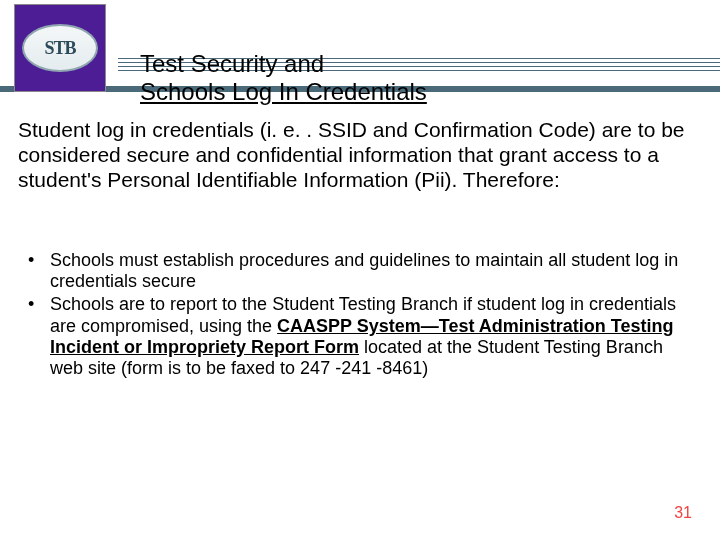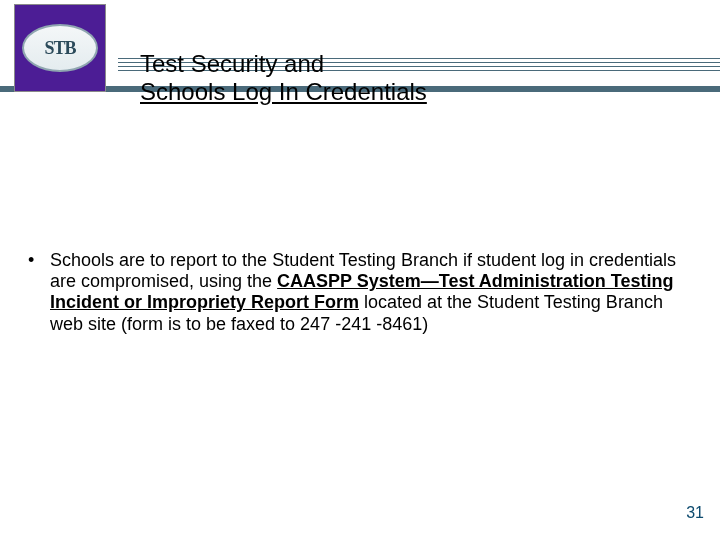--- a/index.html
+++ b/index.html
@@ -112,24 +112,24 @@
     left: 6px;
     top: 0;
     font-size: 18px;
   }
   .bold-underline {
     font-weight: bold;
     text-decoration: underline;
   }
   .page-number {
     position: absolute;
-    right: 16px;
+    right: 28px;
     bottom: 18px;
     font-size: 16px;
-    color: #0c4a6e;
+    color: #ef4444;
   }
 </style>
 </head>
 <body>
 
 <div class="slide">
 
   <div class="header-lines">
     <div></div>
       <div></div>
@@ -142,22 +142,26 @@
     <div class="logo-oval">
       <span>STB</span>
     </div>
   </div>
 
   <div class="title">
     <span>Test Security and</span><br>
     <span class="line2">Schools Log In Credentials</span>
   </div>
 
+  <div class="intro">Student log in credentials (i. e. . SSID and Confirmation Code) are to be considered secure and confidential information that grant access to a student's Personal Identifiable Information (Pii).  Therefore:</div>
 
   <ul class="bullets">
+    <li>
+      <span>Schools must establish procedures and guidelines to maintain all student log in credentials secure</span>
+    </li>
     <li>
       <span>Schools are to report to the Student Testing Branch if student log in credentials are compromised, using the </span><span class="bold-underline">CAASPP System—Test Administration Testing Incident or Impropriety Report Form</span><span> located at the Student Testing Branch web site (form is to be faxed to 247 -241 -8461)</span>
     </li>
   </ul>
 
   <div class="page-number">31</div>
 
 </div>
 
 </body></html>

